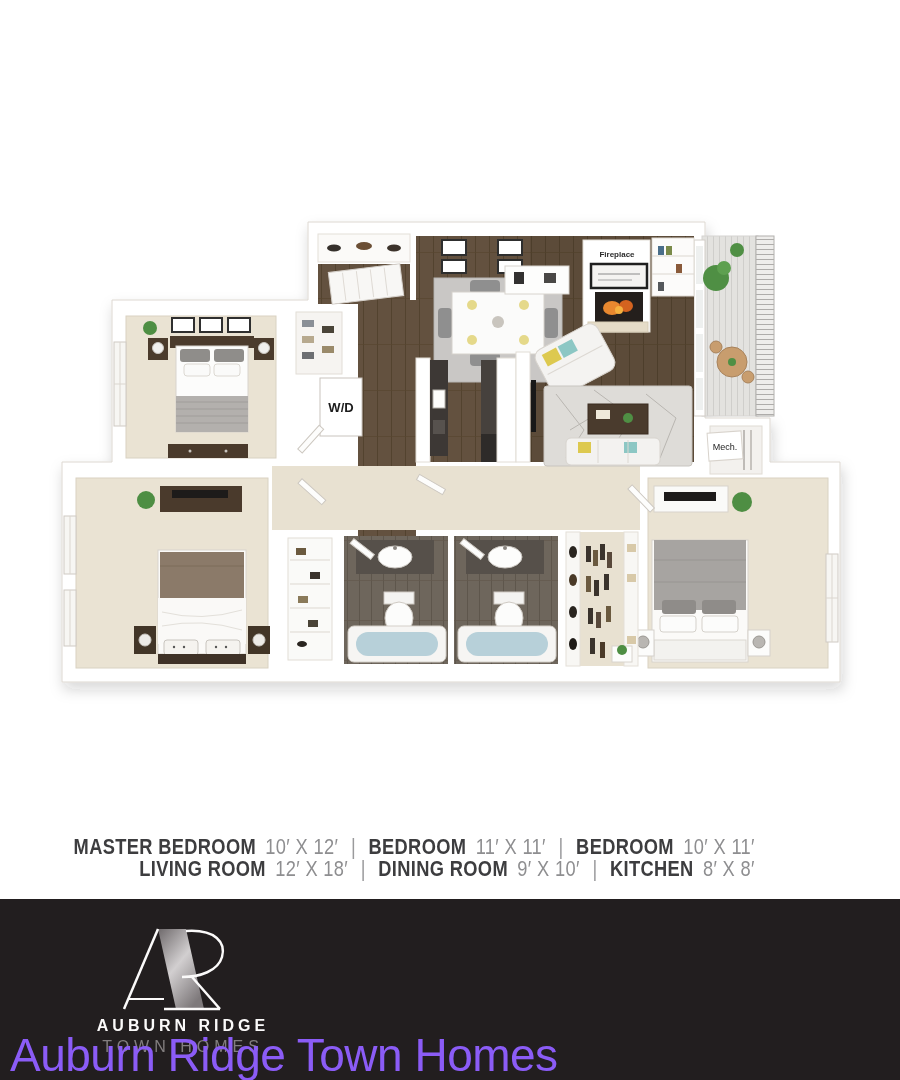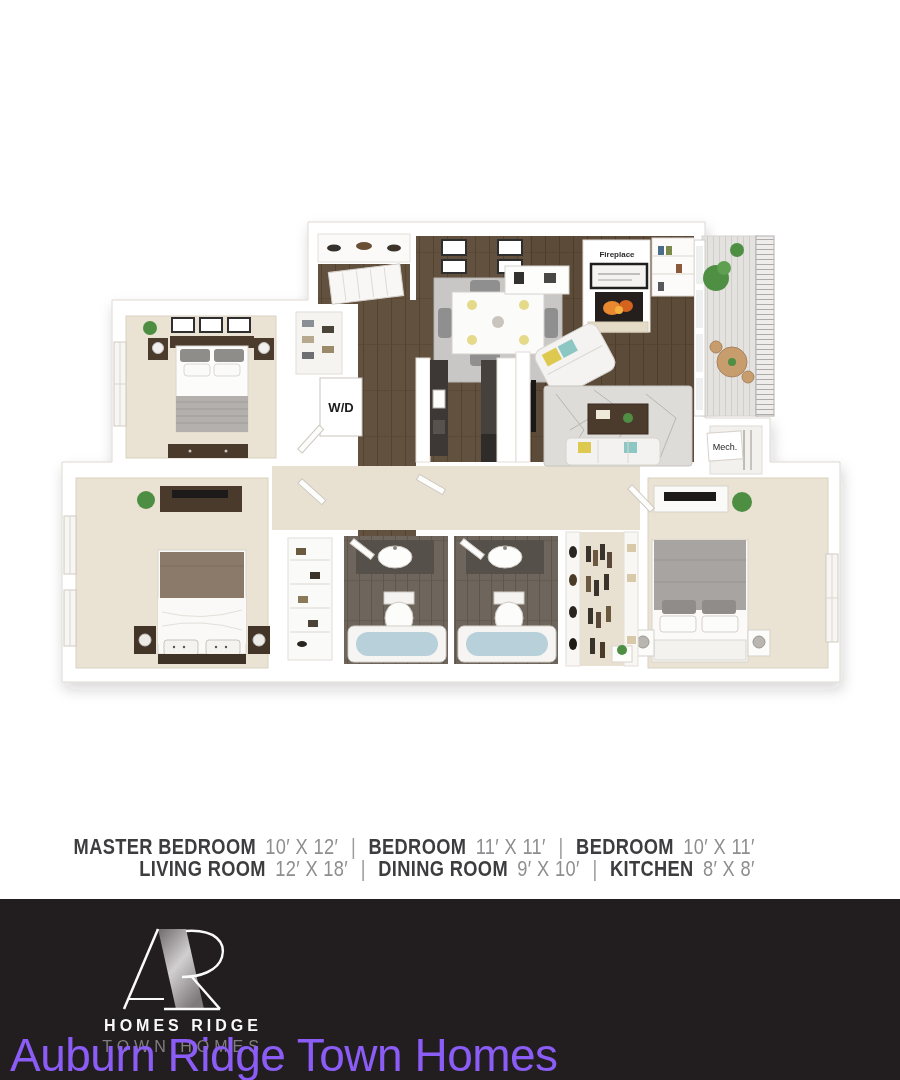--- a/index.html
+++ b/index.html
@@ -387,18 +387,18 @@
         <linearGradient id="metalF" x1="0" y1="0" x2=".7" y2="1">
           <stop offset="0" stop-color="#6e696b"></stop>
             <stop offset=".5" stop-color="#d2cfd0"></stop>
             <stop offset="1" stop-color="#7e797b"></stop>
         </linearGradient>
       </defs>
       <line x1="38" y1="4" x2="4" y2="84" stroke="#fbfafa" stroke-width="2.5"></line>
       <line x1="8" y1="74" x2="44" y2="74" stroke="#fbfafa" stroke-width="2"></line>
       <path d="M66,6 C 96,4 106,18 102,32 C 98,46 80,52 62,52 M72,52 L 100,84 M44,84 L 100,84" fill="none" stroke="#fbfafa" stroke-width="2.5"></path>
     </svg>
-    <div class="brand-name">HOMES RIDGE</div>
+    <div class="brand-name">AUBURN RIDGE</div>
     <div class="brand-tagline">TOWN HOMES</div>
   </div>
 
   <div class="watermark">Auburn Ridge Town Homes</div>
 </div>
 
 </body></html>

